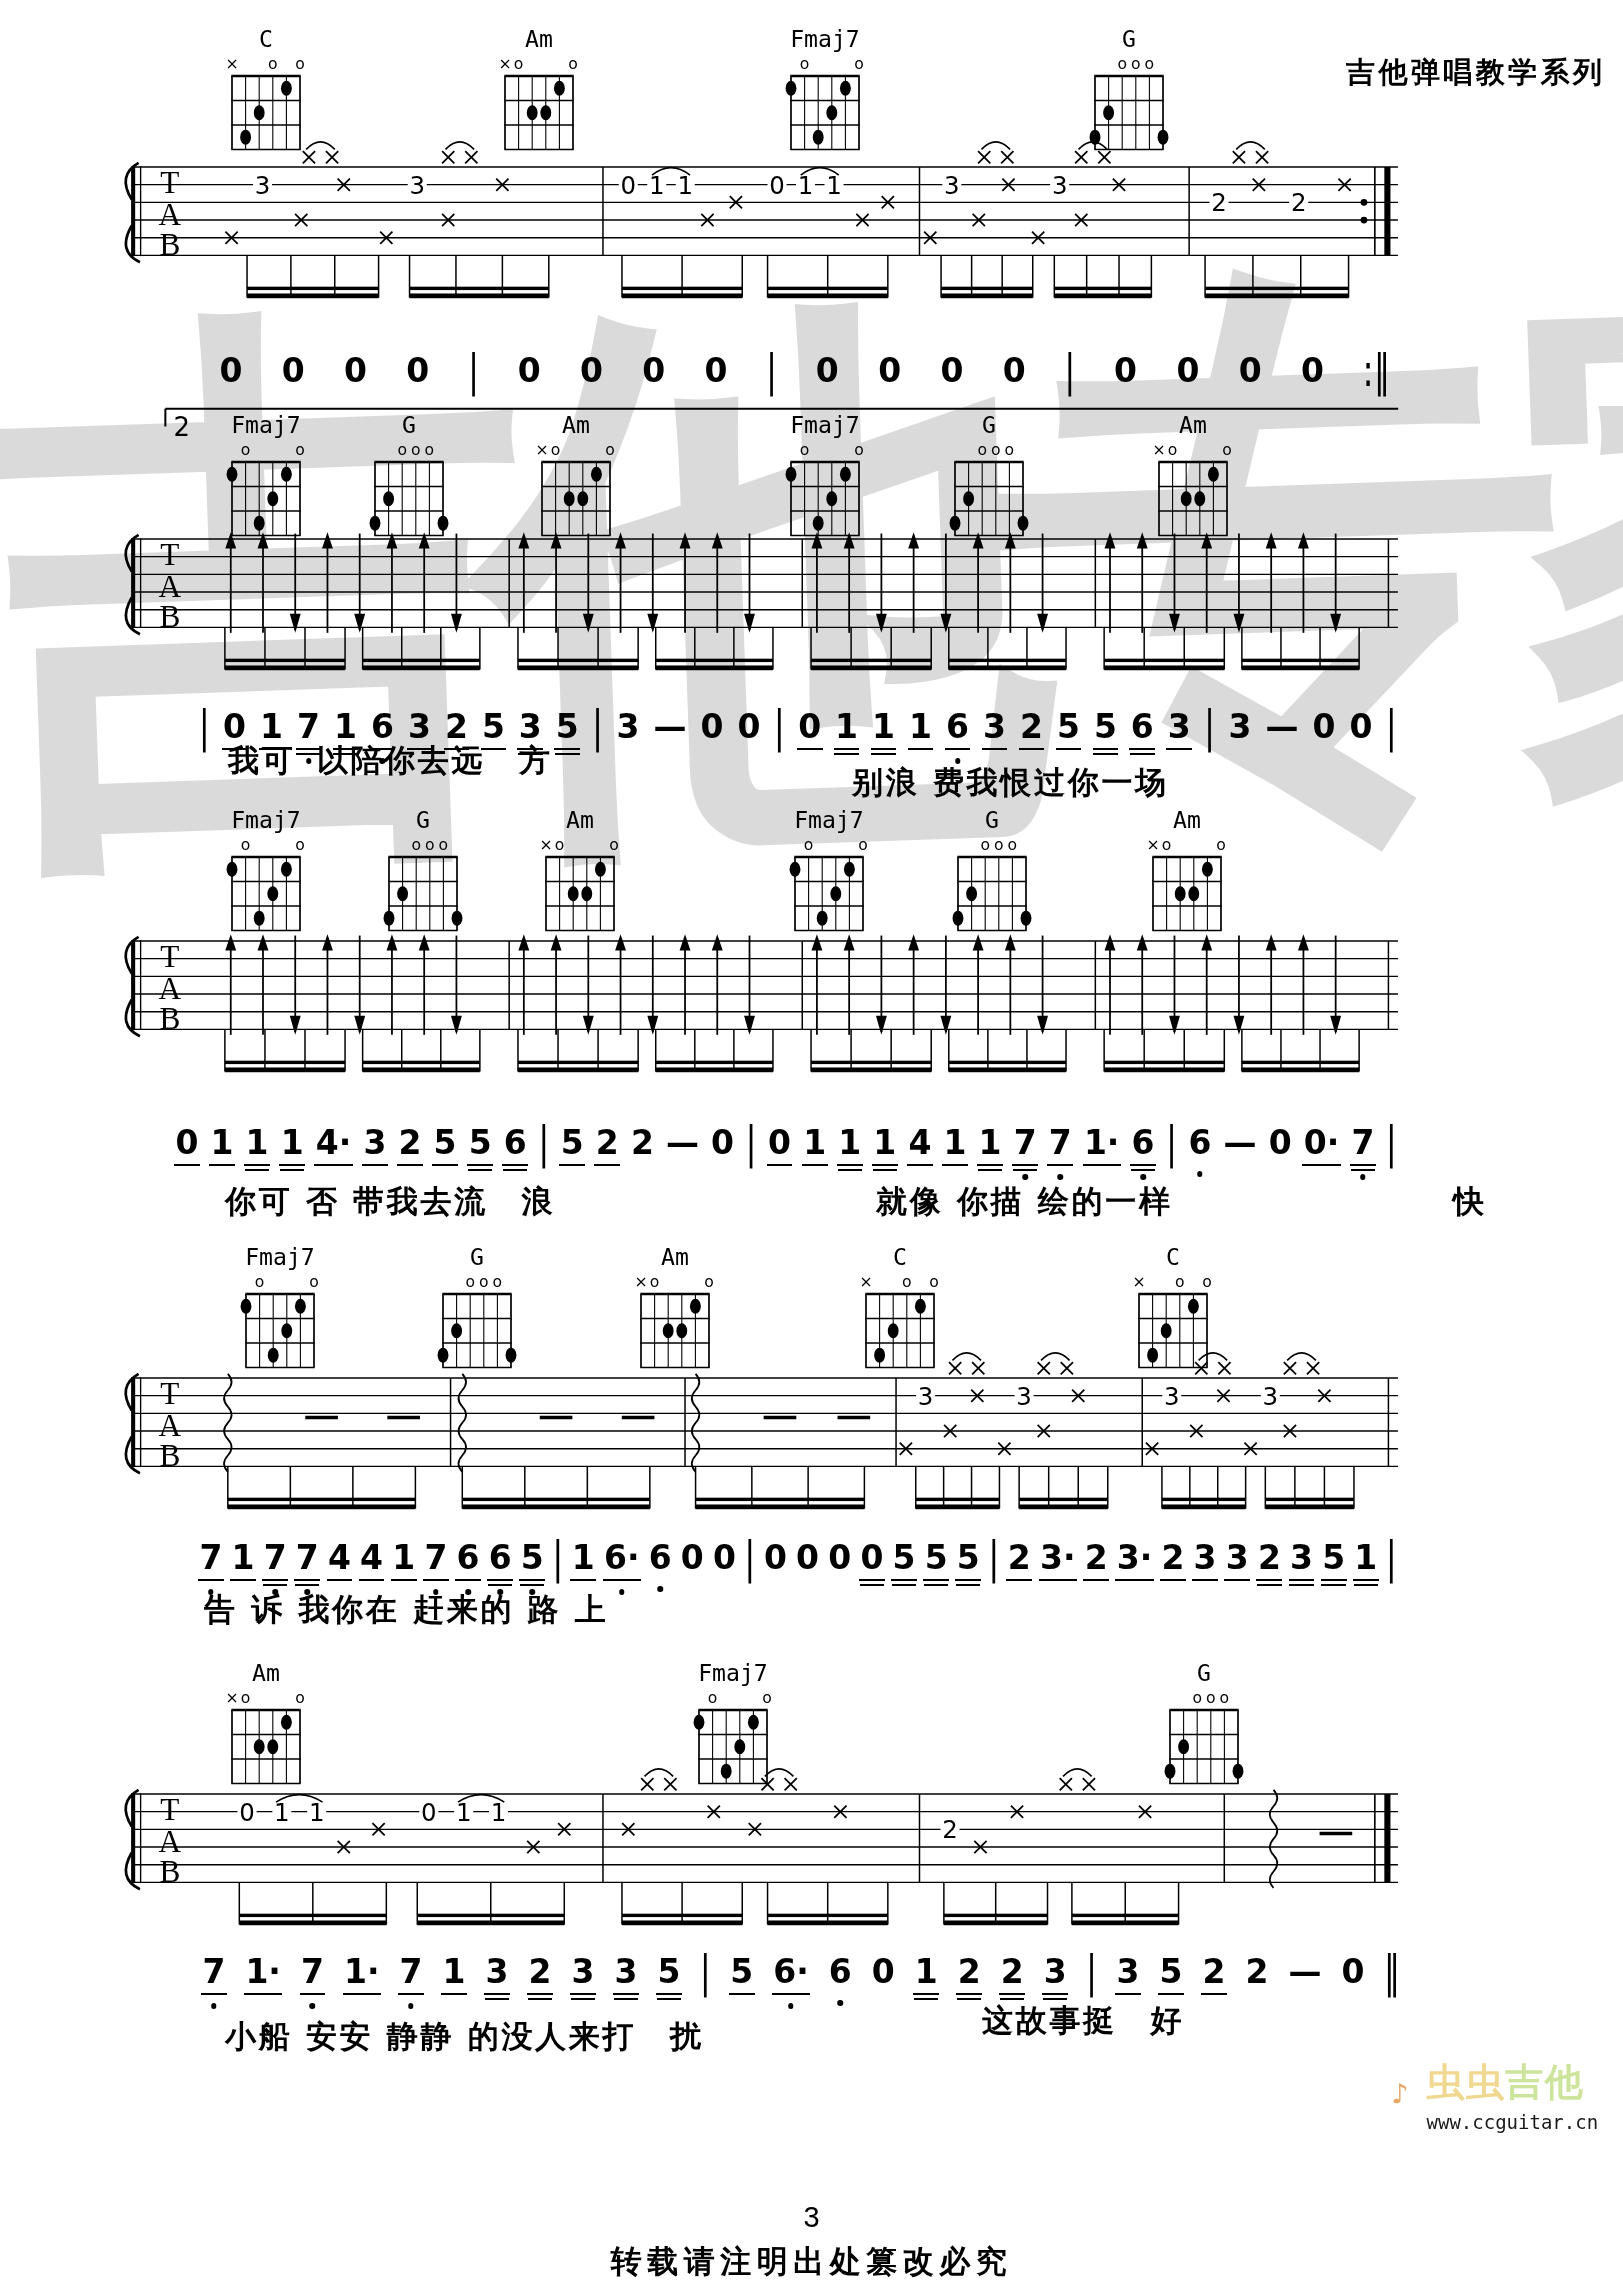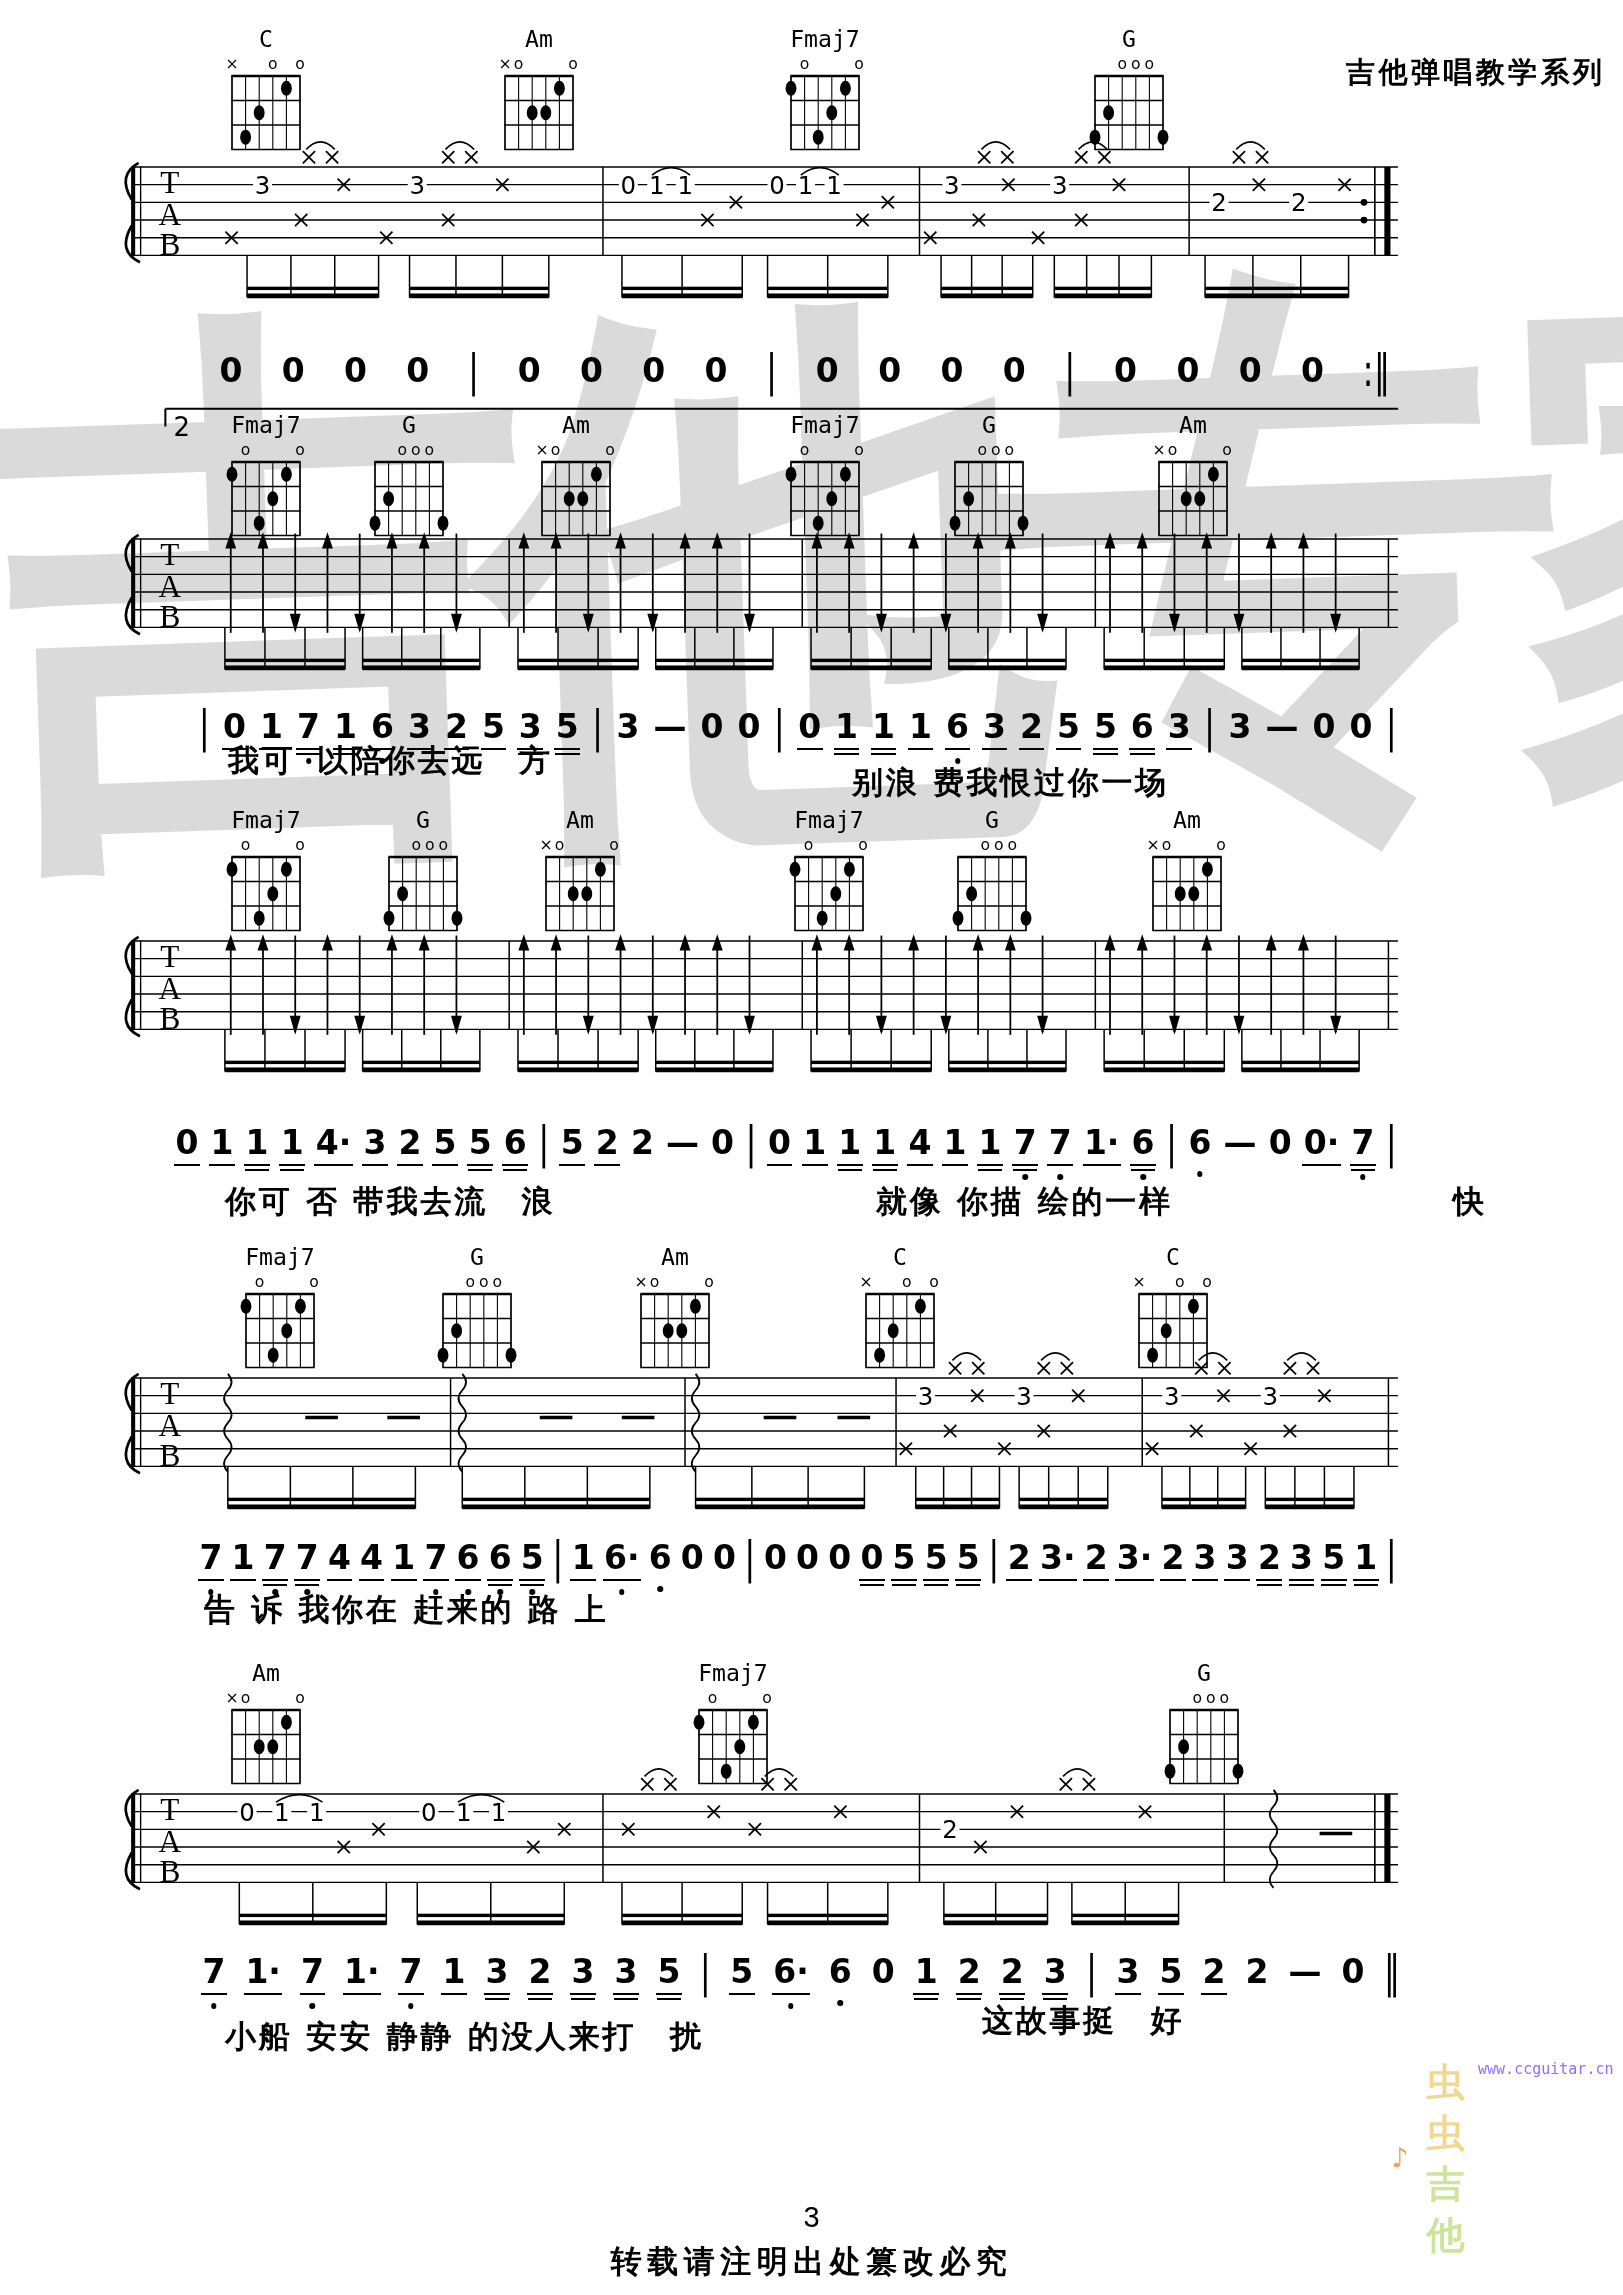--- a/index.html
+++ b/index.html
@@ -19,25 +19,25 @@
   .jp.u1,.jp.u2{border-bottom:2.7px solid #000;padding-bottom:2.7px;}
   .jp.u2::before{content:"";position:absolute;left:0.7px;right:0.7px;bottom:-7.5px;height:2.7px;background:#000;}
   .jp.d1::after{content:"";position:absolute;left:50%;bottom:-15.7px;width:5.5px;height:5.5px;border-radius:50%;
                 background:#000;transform:translateX(-50%);}
   .jp.bar{font-weight:normal;transform:scaleY(1.35);padding:0 0.7px;}
   .lyr{position:absolute;font-size:31px;font-weight:600;letter-spacing:2.7px;white-space:pre;
        font-family:"DejaVu Sans",sans-serif;}
   .pgnum{left:0;right:0;top:2201px;text-align:center;font-size:29px;}
   .foot{left:0;right:0;top:2241px;text-align:center;font-size:31px;font-weight:bold;letter-spacing:5.5px;}
   .logo{right:9.5px;top:2057px;width:246px;display:flex;align-items:center;opacity:.9;}
-  .logo-txt{display:flex;flex-direction:row;align-items:flex-start;}
+  .logo-txt{display:flex;flex-direction:column;align-items:flex-start;}
   .logo-name{font-size:38px;font-weight:bold;letter-spacing:1.4px;
              text-shadow:0 0 1.4px #fff,0 0 1.4px #fff;}
   .logo-name .c1{color:#f0d486;} .logo-name .c2{color:#c8e292;}
-  .logo-url{font-size:15px;color:#8b5cf6;font-family:"DejaVu Sans Mono",monospace;margin-top:2.7px;}
+  .logo-url{font-size:19px;color:#000000;font-family:"DejaVu Sans Mono",monospace;margin-top:2.7px;}
   svg{overflow:visible;}
 </style>
 </head>
 <body>
 
 <div class="page">
   <div class="abs hdr-sub">吉他弹唱教学系列</div>
 
   <div class="abs wm-cn">吉他专家</div>
 

